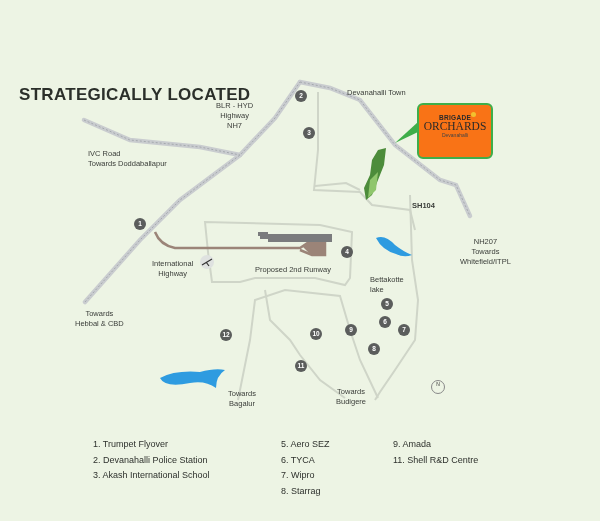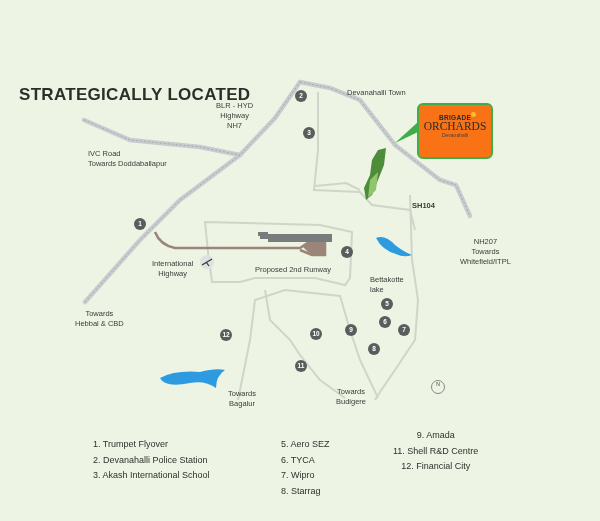--- a/index.html
+++ b/index.html
@@ -129,17 +129,16 @@
   <div>1. Trumpet Flyover</div>
   <div>2. Devanahalli Police Station</div>
   <div>3. Akash International School</div>
 </div>
 <div class="legend" style="left:281px;top:437px;">
   <div>5. Aero SEZ</div>
   <div>6. TYCA</div>
   <div>7. Wipro</div>
   <div>8. Starrag</div>
 </div>
-<div class="legend" style="left:393px;top:428px;text-align:center;">
+<div class="legend" style="left:393px;top:437px;">
   <div>9. Amada</div>
   <div>11. Shell R&amp;D Centre</div>
-  <div>12. Financial City</div>
 </div>
 
 </body></html>

